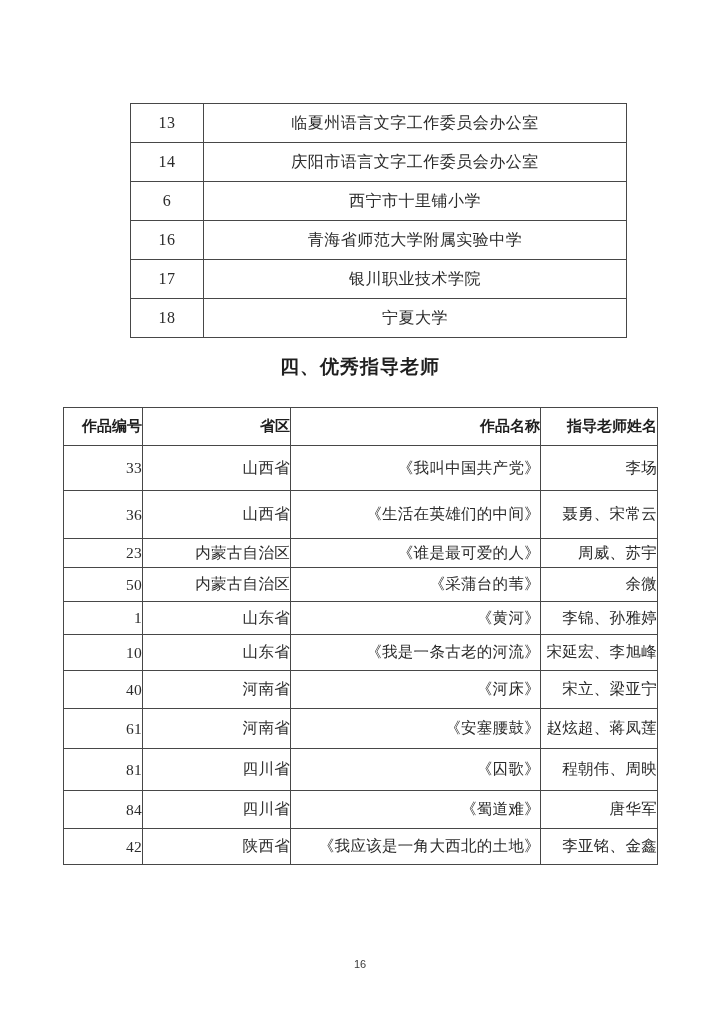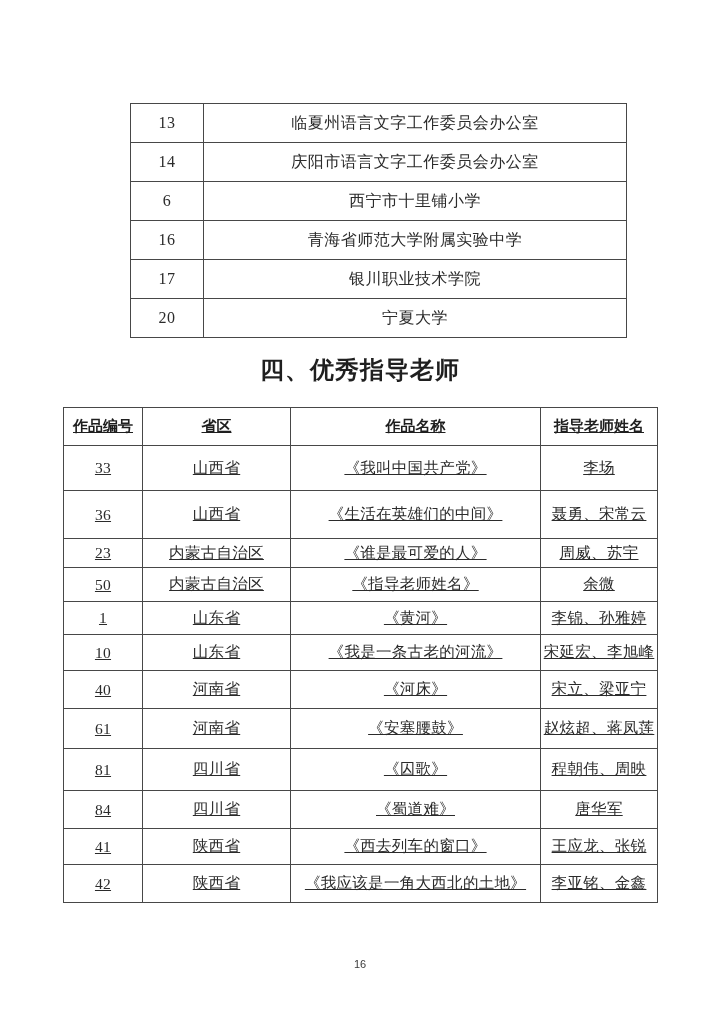--- a/index.html
+++ b/index.html
@@ -24,33 +24,33 @@
     font-size:16px;
     letter-spacing:0.5px;
   }
   .t1 .c-num { width:73px; }
 
   
   .section-title {
     position:absolute; top:354px; left:0; width:720px;
     text-align:center;
     font-family:"Liberation Sans","DejaVu Sans",sans-serif;
-    font-weight:bold; font-size:24px; color:#1f1f1f;
+    font-weight:bold; font-size:19px; color:#1f1f1f;
     letter-spacing:1px;
   }
 
   
   .t2 {
     position:absolute; left:63px; top:407px; width:594px;
     border-collapse:collapse; table-layout:fixed;
   }
   .t2 th, .t2 td {
     border:1px solid #474747;
-    text-align:center; vertical-align:middle;
-    overflow:hidden; white-space:nowrap;text-decoration:underline;
+    text-align:right; vertical-align:middle;
+    overflow:hidden; white-space:nowrap;
   }
   .t2 th {
     height:38px;
     font-family:"Liberation Sans","DejaVu Sans",sans-serif;
     font-weight:bold; font-size:15px; color:#1f1f1f;
   }
   .t2 td { font-size:15.5px; letter-spacing:0.3px; }
   .t2 .col-id    { width:79px; }
   .t2 .col-prov  { width:148px; }
   .t2 .col-title { width:250px; }
@@ -103,21 +103,21 @@
         <td class="c-num">16</td>
         <td class="c-name">青海省师范大学附属实验中学</td>
       </tr>
 
       <tr>
         <td class="c-num">17</td>
         <td class="c-name">银川职业技术学院</td>
       </tr>
 
       <tr>
-        <td class="c-num">20</td>
+        <td class="c-num">18</td>
         <td class="c-name">宁夏大学</td>
       </tr>
     </tbody>
 </table>
 
 <div class="section-title">四、优秀指导老师</div>
 
 <table class="t2">
   <colgroup>
     <col class="col-id">
@@ -152,21 +152,21 @@
       <tr>
         <td>23</td>
         <td>内蒙古自治区</td>
         <td>《谁是最可爱的人》</td>
         <td>周威、苏宇</td>
       </tr>
 
       <tr>
         <td>50</td>
         <td>内蒙古自治区</td>
-        <td>《指导老师姓名》</td>
+        <td>《采蒲台的苇》</td>
         <td>余微</td>
       </tr>
 
       <tr>
         <td>1</td>
         <td>山东省</td>
         <td>《黄河》</td>
         <td>李锦、孙雅婷</td>
       </tr>
 
@@ -198,26 +198,20 @@
         <td>程朝伟、周映</td>
       </tr>
 
       <tr>
         <td>84</td>
         <td>四川省</td>
         <td>《蜀道难》</td>
         <td>唐华军</td>
       </tr>
 
-      <tr>
-        <td>41</td>
-        <td>陕西省</td>
-        <td>《西去列车的窗口》</td>
-        <td>王应龙、张锐</td>
-      </tr>
 
       <tr>
         <td>42</td>
         <td>陕西省</td>
         <td>《我应该是一角大西北的土地》</td>
         <td>李亚铭、金鑫</td>
       </tr>
     </tbody>
 </table>
 

